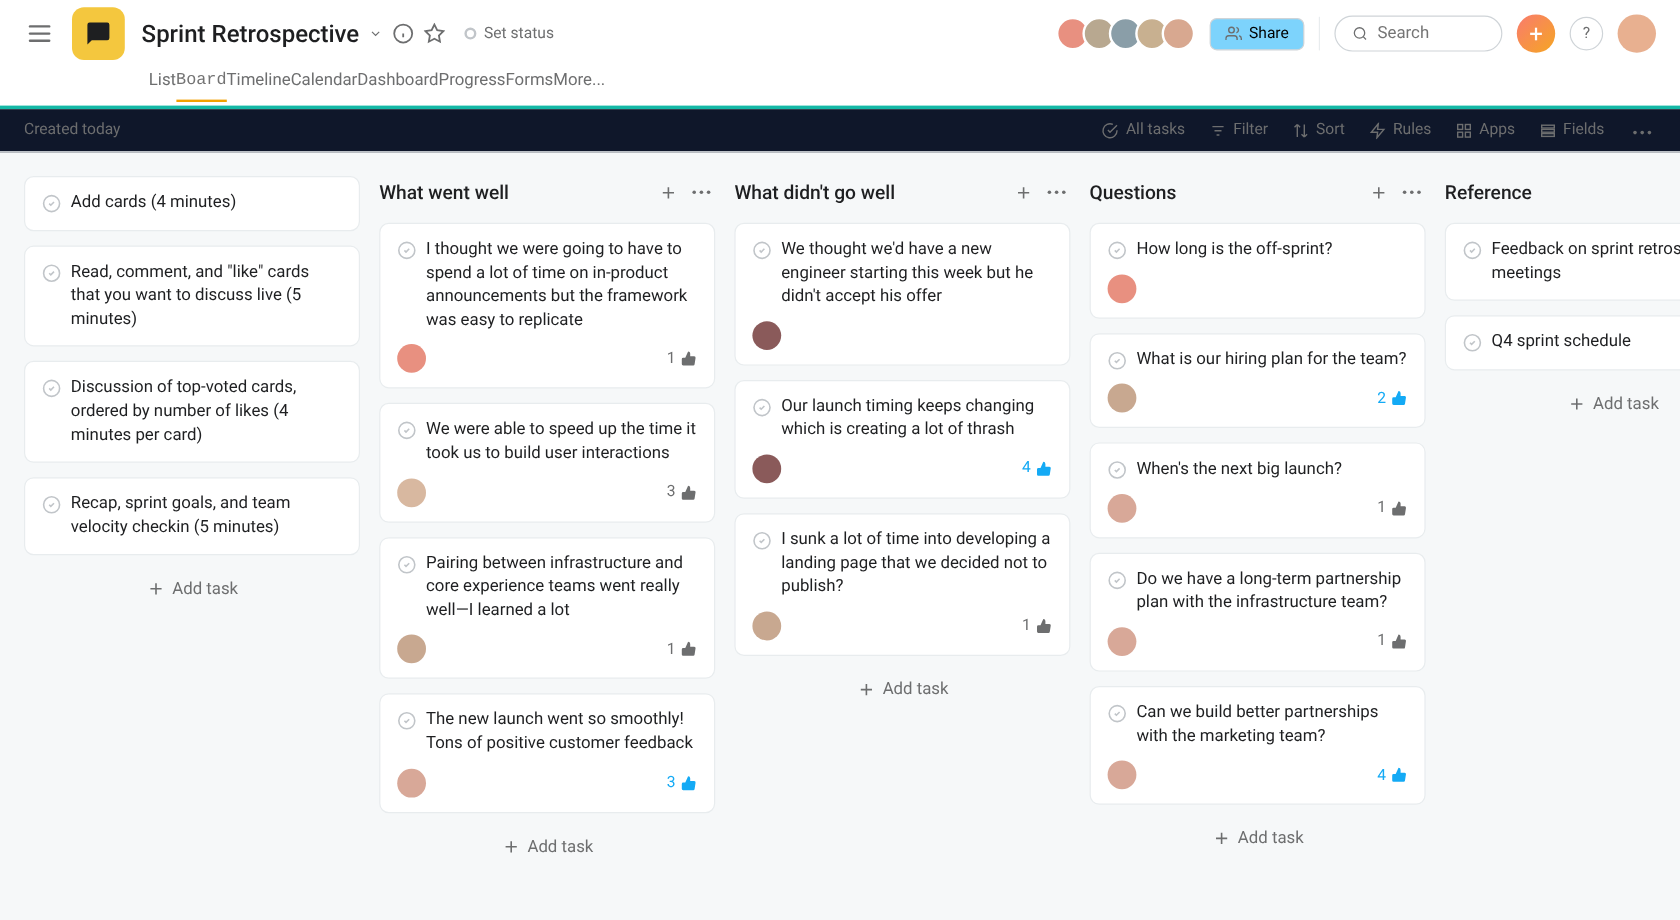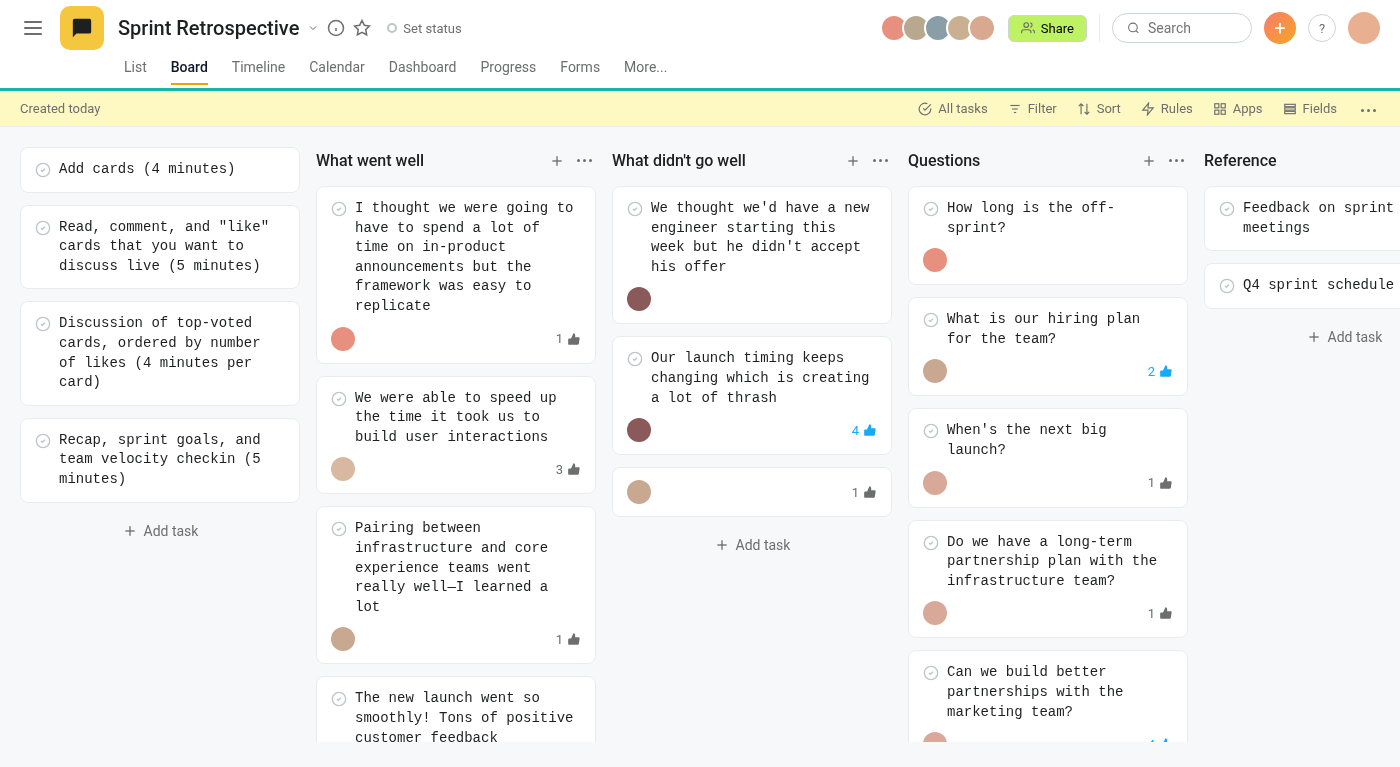--- a/index.html
+++ b/index.html
@@ -12,47 +12,47 @@
 .project-title-row { display: flex; align-items: center; gap: 8px; }
 .project-title { font-size: 20px; font-weight: 500; }
 .chevron-down { width: 12px; height: 12px; cursor: pointer; }
 .info-icon, .star-icon { width: 18px; height: 18px; cursor: pointer; color: #6d6e6f; }
 .set-status { display: flex; align-items: center; gap: 6px; color: #6d6e6f; font-size: 13px; cursor: pointer; padding: 4px 8px; border-radius: 4px; }
 .status-dot { width: 10px; height: 10px; border: 2px solid #c1c5c9; border-radius: 50%; }
 .header-right { margin-left: auto; display: flex; align-items: center; gap: 12px; }
 .avatar-stack { display: flex; }
 .avatar { width: 28px; height: 28px; border-radius: 50%; border: 2px solid #fff; margin-left: -6px; background-size: cover; }
 .avatar:first-child { margin-left: 0; }
-.share-btn { display: flex; align-items: center; gap: 6px; border: 1px solid #cfd4d8; background: #bef264; padding: 5px 12px; border-radius: 6px; font-size: 13px; cursor: pointer; }
+.share-btn { display: flex; align-items: center; gap: 6px; border: 1px solid #cfd4d8; background: #7dd3fc; padding: 5px 12px; border-radius: 6px; font-size: 13px; cursor: pointer; }
 .divider-v { width: 1px; height: 28px; background: #e8ecee; }
 .search-bar { display: flex; align-items: center; gap: 8px; border: 1px solid #cfd4d8; border-radius: 16px; padding: 6px 14px; width: 140px; }
 .search-bar input { border: none; outline: none; font-size: 14px; width: 100%; color: #6d6e6f; }
 .add-btn { width: 32px; height: 32px; border-radius: 50%; background: linear-gradient(135deg, #f97b6e, #f5a623); display: flex; align-items: center; justify-content: center; color: #fff; font-size: 20px; cursor: pointer; }
 .help-btn { width: 28px; height: 28px; border: 1px solid #cfd4d8; border-radius: 50%; display: flex; align-items: center; justify-content: center; color: #6d6e6f; font-size: 13px; cursor: pointer; }
 .profile-avatar { width: 32px; height: 32px; border-radius: 50%; cursor: pointer; }
-.tabs-row { display: flex; align-items: center; padding: 0 20px 0 124px; gap: 24px; height: 40px; margin-top: -8px; }
+.tabs-row { display: flex; align-items: center; padding: 0 20px 0 124px; height: 40px; margin-top: -8px; }
 .tab { font-size: 14px; color: #6d6e6f; cursor: pointer; padding: 8px 0; border-bottom: 2px solid transparent; }
-.tab.active { color: #0f172a; border-bottom-color: #f2a100; font-weight: 500; }
-.subheader { display: flex; align-items: center; justify-content: space-between; padding: 10px 20px; border-bottom: 1px solid #e8ecee; background: #fef9c3; }
+.tab.active { color: #737373; border-bottom-color: #f2a100; font-weight: 500; font-family: Liberation Mono, monospace; }
+.subheader { display: flex; align-items: center; justify-content: space-between; padding: 10px 20px; border-bottom: 1px solid #e8ecee; background: #0f172a; }
 .created-text { font-size: 13px; color: #6d6e6f; }
 .toolbar { display: flex; align-items: flex-end; gap: 20px; }
 .toolbar-item { display: flex; align-items: center; gap: 6px; font-size: 13px; color: #6d6e6f; cursor: pointer; }
 .toolbar-icon { width: 14px; height: 14px; }
 .more-dots { display: flex; gap: 3px; cursor: pointer; padding: 4px; }
 .more-dots span { width: 3px; height: 3px; background: #6d6e6f; border-radius: 50%; }
 .board { display: flex; gap: 16px; padding: 20px; overflow-x: auto; height: calc(100vh - 152px); }
 .column { min-width: 280px; max-width: 280px; display: flex; flex-direction: column; gap: 12px; }
 .column-header { display: flex; align-items: center; justify-content: space-between; padding: 4px 0; }
 .column-title { font-size: 16px; font-weight: 500; }
 .column-actions { display: flex; gap: 8px; align-items: center; }
 .plus-icon { width: 16px; height: 16px; cursor: pointer; color: #6d6e6f; }
 .card { background: #fff; border: 1px solid #e8ecee; border-radius: 8px; padding: 12px 14px; display: flex; flex-direction: column; gap: 10px; cursor: pointer; }
 .card-text-row { display: flex; align-items: flex-start; gap: 8px; }
 .check-icon { width: 16px; height: 16px; flex-shrink: 0; margin-top: 2px; }
-.card-text { font-size: 14px; line-height: 1.4; font-family: Liberation Mono, monospace; }
+.card-text { font-size: 14px; line-height: 1.4; }
 .card-footer { display: flex; align-items: center; justify-content: space-between; }
 .assignee { width: 24px; height: 24px; border-radius: 50%; }
 .likes { display: flex; align-items: center; gap: 4px; font-size: 13px; color: #6d6e6f; }
 .likes.active { color: #14aaf5; }
 .like-icon { width: 14px; height: 14px; }
 .add-task { display: flex; align-items: center; justify-content: center; gap: 6px; color: #6d6e6f; font-size: 14px; cursor: pointer; padding: 8px; }
 svg { display: block; }
 .assignee-footer-right { margin-left: auto; }
 .title-wrap { flex: 1; }
 </style>
@@ -368,20 +368,27 @@
           <div class="assignee" style="background:#8a5a5a"></div>
           <div class="likes active assignee-footer-right">
             <span>4</span>
             <svg class="like-icon" viewBox="0 0 24 24" fill="currentColor">
               <path d="M14 9V5a3 3 0 0 0-3-3l-4 9v11h11.28a2 2 0 0 0 2-1.7l1.38-9a2 2 0 0 0-2-2.3zM7 22H4a2 2 0 0 1-2-2v-7a2 2 0 0 1 2-2h3"></path>
             </svg>
           </div>
         </div>
       </div>
       <div class="card">
+        <div class="card-text-row">
+          <svg class="check-icon" viewBox="0 0 24 24" fill="none" stroke="#c1c5c9" stroke-width="2">
+            <circle cx="12" cy="12" r="10"></circle>
+            <polyline points="9 12 11 14 15 10"></polyline>
+          </svg>
+          <span class="card-text">I sunk a lot of time into developing a landing page that we decided not to publish?</span>
+        </div>
         <div class="card-footer">
           <div class="assignee" style="background:#c8a890"></div>
           <div class="likes assignee-footer-right">
             <span>1</span>
             <svg class="like-icon" viewBox="0 0 24 24" fill="currentColor">
               <path d="M14 9V5a3 3 0 0 0-3-3l-4 9v11h11.28a2 2 0 0 0 2-1.7l1.38-9a2 2 0 0 0-2-2.3zM7 22H4a2 2 0 0 1-2-2v-7a2 2 0 0 1 2-2h3"></path>
             </svg>
           </div>
         </div>
       </div>

